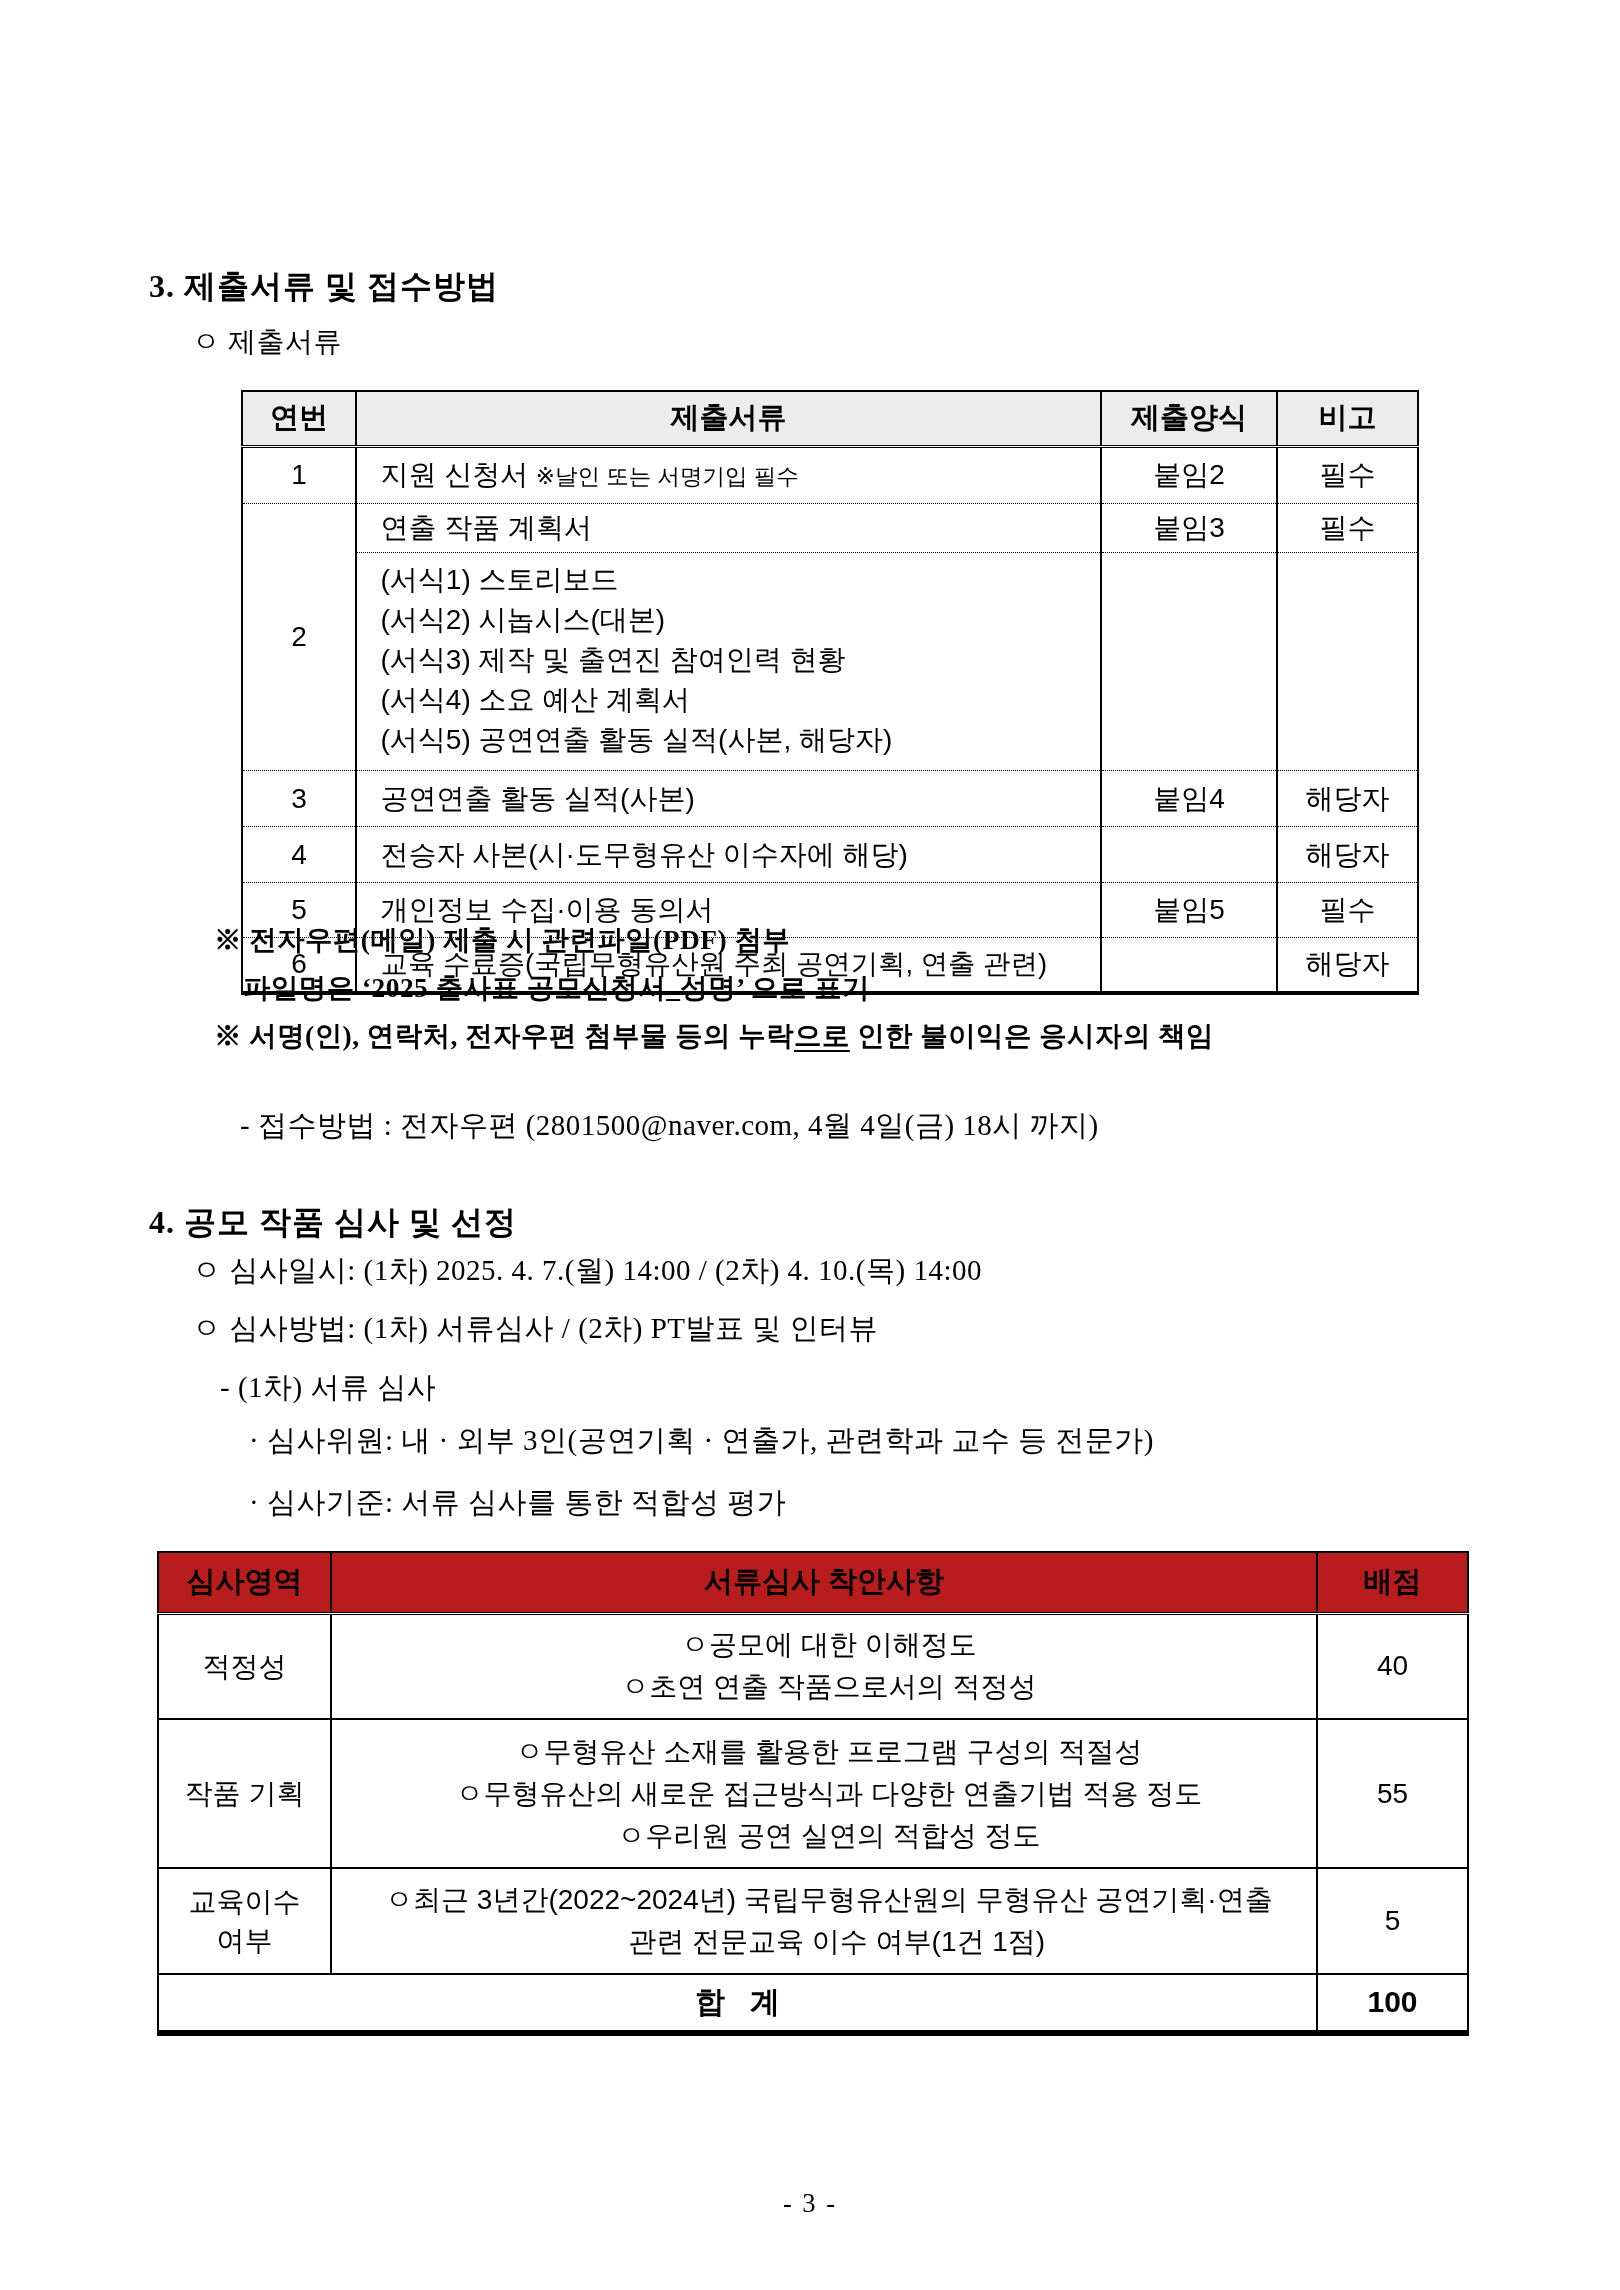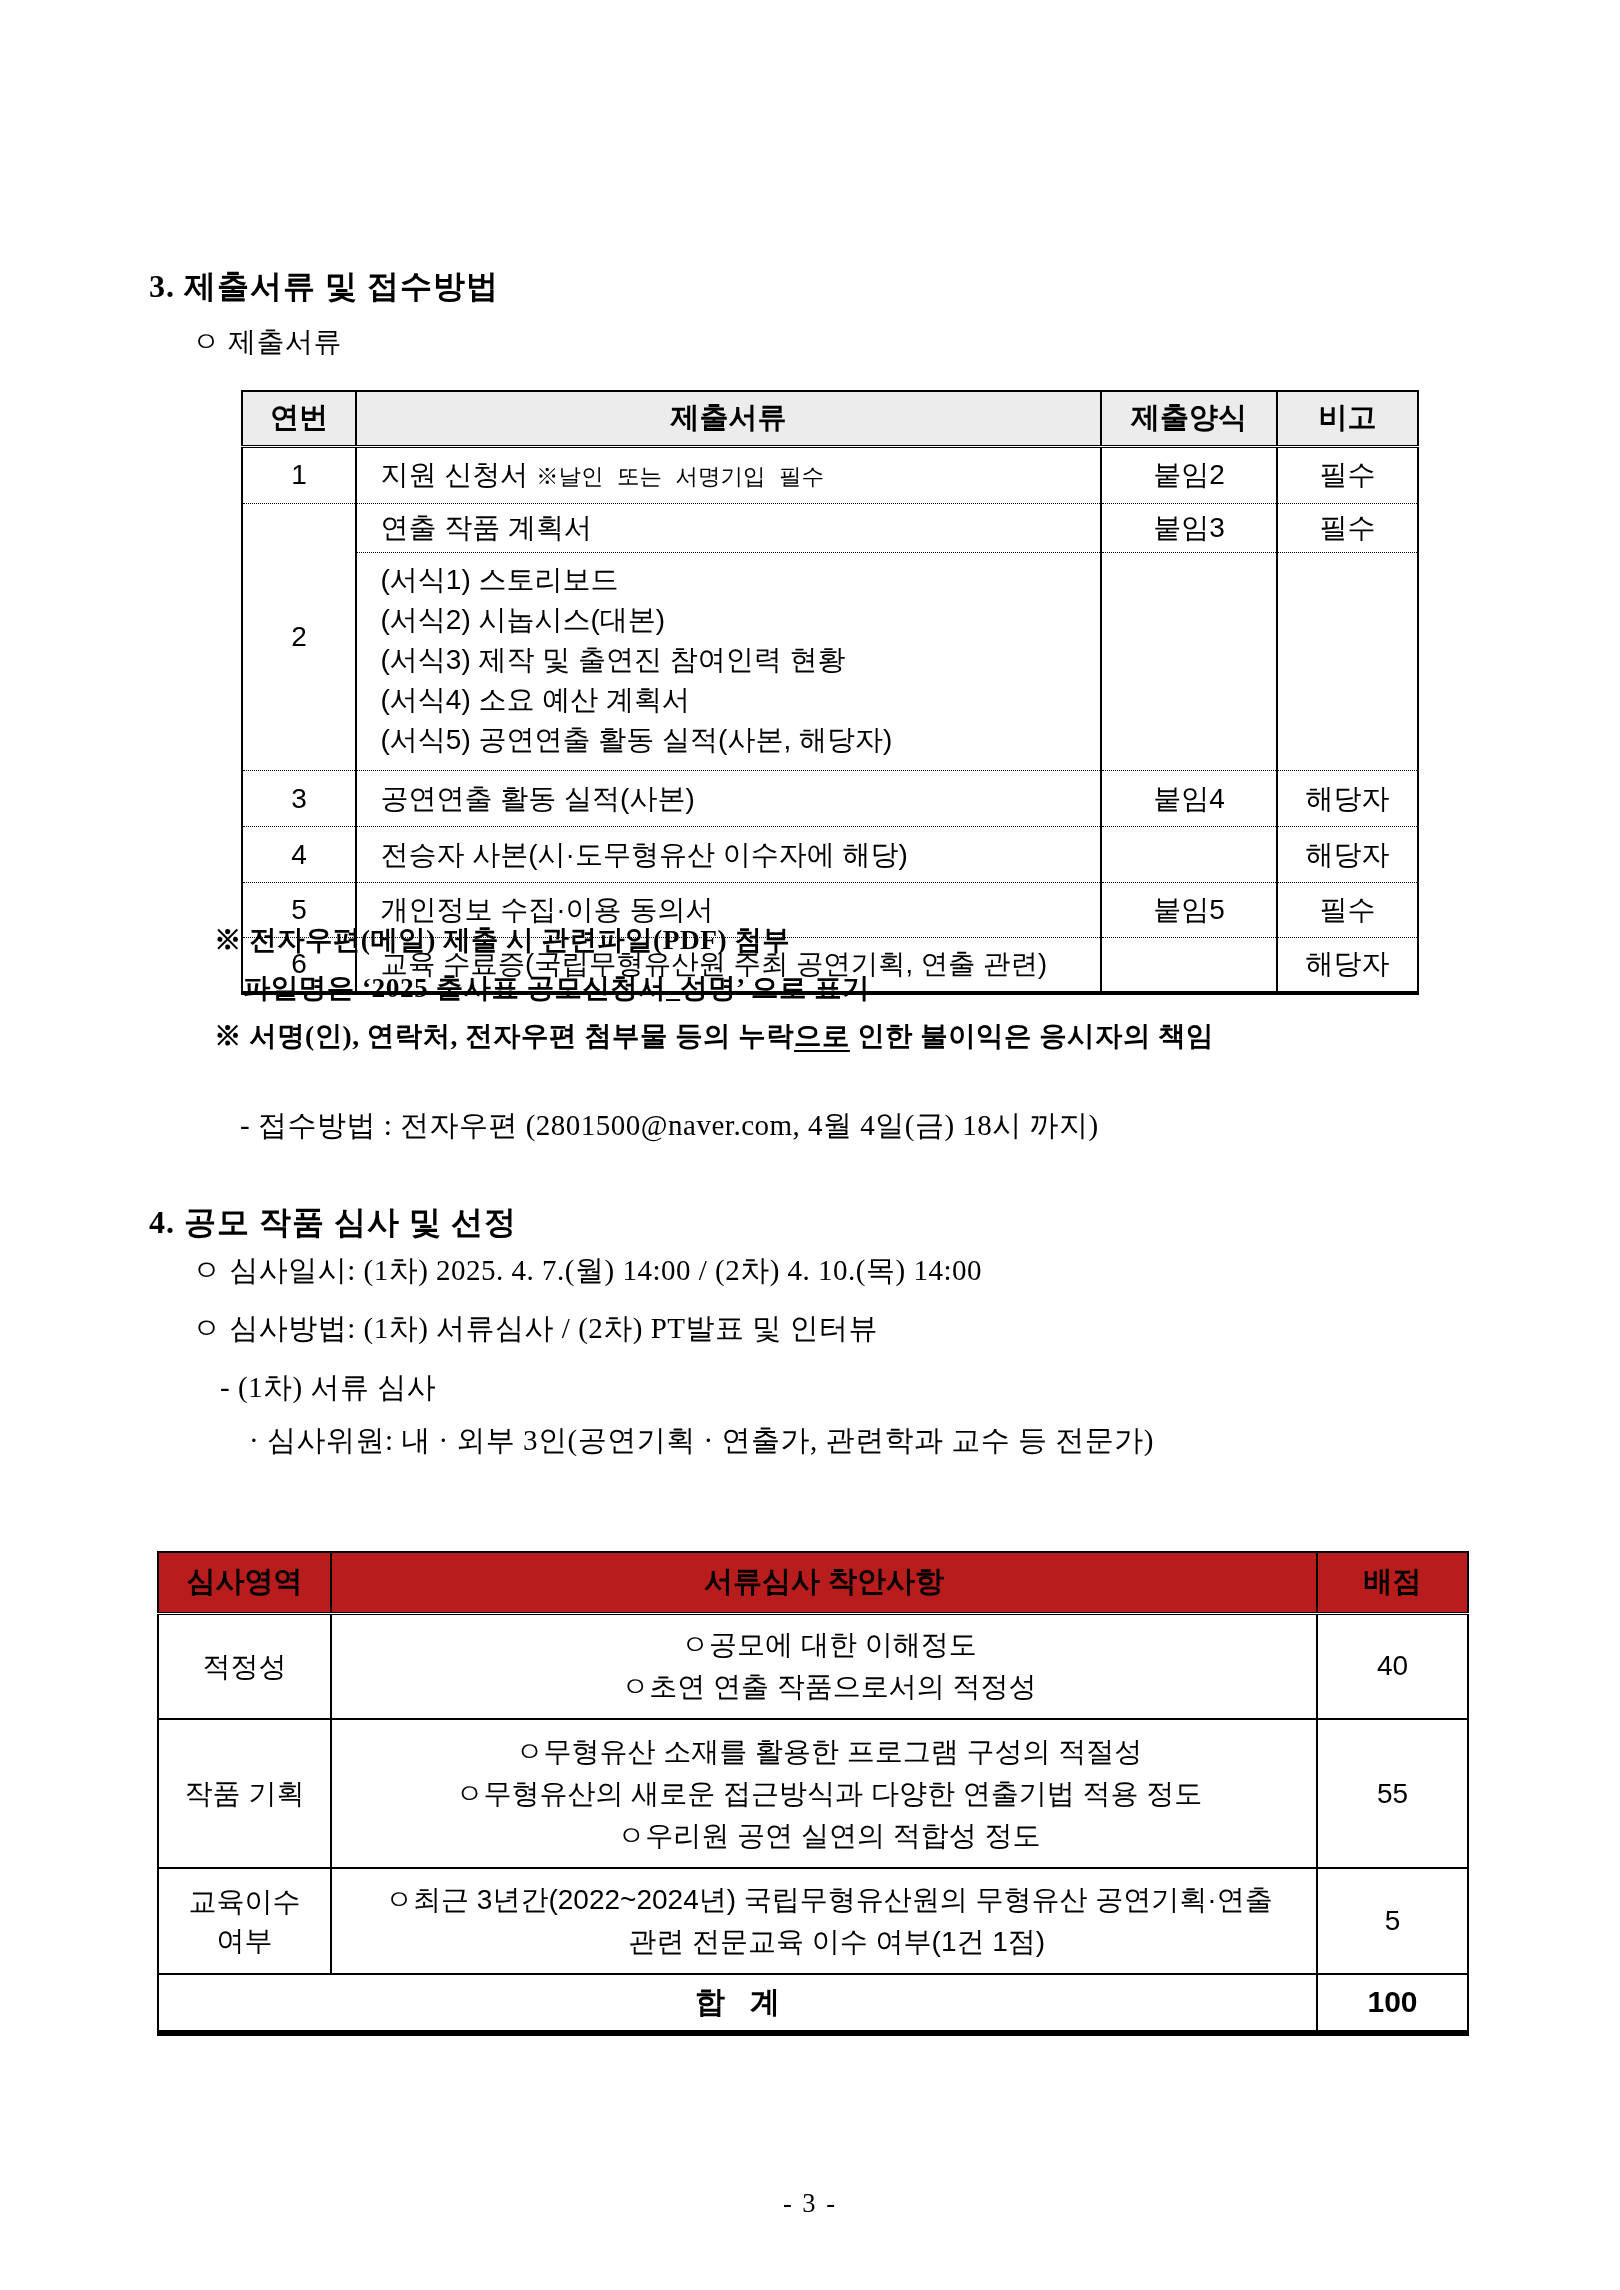--- a/index.html
+++ b/index.html
@@ -28,21 +28,21 @@
             font-family: "Liberation Sans", "DejaVu Sans", sans-serif; font-size: 28px; }
   #table1 th {
     background: #ececec; font-weight: bold; text-align: center;
     height: 55px; border-bottom: 3.9px double #000; font-size: 29px;
   }
   #table1 td { border-top: 1px dotted #000; }
   #table1 tr:first-child th { border-top: none; }
   #table1 .vline { border-left: 2px solid #000; }
   #table1 .c { text-align: center; }
   #table1 .doc { padding-left: 23.5px; text-align: left; }
-  #table1 .small-note { font-size: 22.5px; font-family: Liberation Mono, monospace; }
+  #table1 .small-note { font-size: 22.5px; }
   #table1 .sub-list { line-height: 40px; padding-top: 7.8px; padding-bottom: 9.8px; }
   #table1 .no-top { border-top: none; }
 
   
   #table2 { width: 1310px; border: 2px solid #000; border-bottom-width: 6.9px;
             font-family: "Liberation Sans", "DejaVu Sans", sans-serif; font-size: 28px; }
   #table2 th {
     background: #b91c1c; font-weight: bold; text-align: center;
     height: 61px; border-bottom: 3.9px double #000; font-size: 29px;
   }
@@ -140,20 +140,21 @@
   <div class="abs h-title" style="left:149px; top:1201px;">4. 공모 작품 심사 및 선정</div>
 
   <div class="abs bullet-line" style="left:192px; top:1251px; font-size:29px;">ㅇ 심사일시: (1차) 2025. 4. 7.(월) 14:00 / (2차) 4. 10.(목) 14:00</div>
 
   <div class="abs bullet-line" style="left:192px; top:1309px; font-size:29px;">ㅇ 심사방법: (1차) 서류심사 / (2차) PT발표 및 인터뷰</div>
 
   <div class="abs bullet-line" style="left:220px; top:1368px; font-size:29px;">- (1차) 서류 심사</div>
 
   <div class="abs bullet-line" style="left:249px; top:1421px; font-size:29px;">· 심사위원: 내 · 외부 3인(공연기획 · 연출가, 관련학과 교수 등 전문가)</div>
 
+  <div class="abs bullet-line" style="left:249px; top:1483px; font-size:29px;">· 심사기준: 서류 심사를 통한 적합성 평가</div>
 
   <table id="table2" class="abs" style="left:157px; top:1551px;">
     <colgroup>
         <col style="width:173px">
         <col style="width:986px">
         <col style="width:151px">
       </colgroup>
     <tbody>
         <tr>
       <th>심사영역</th>

